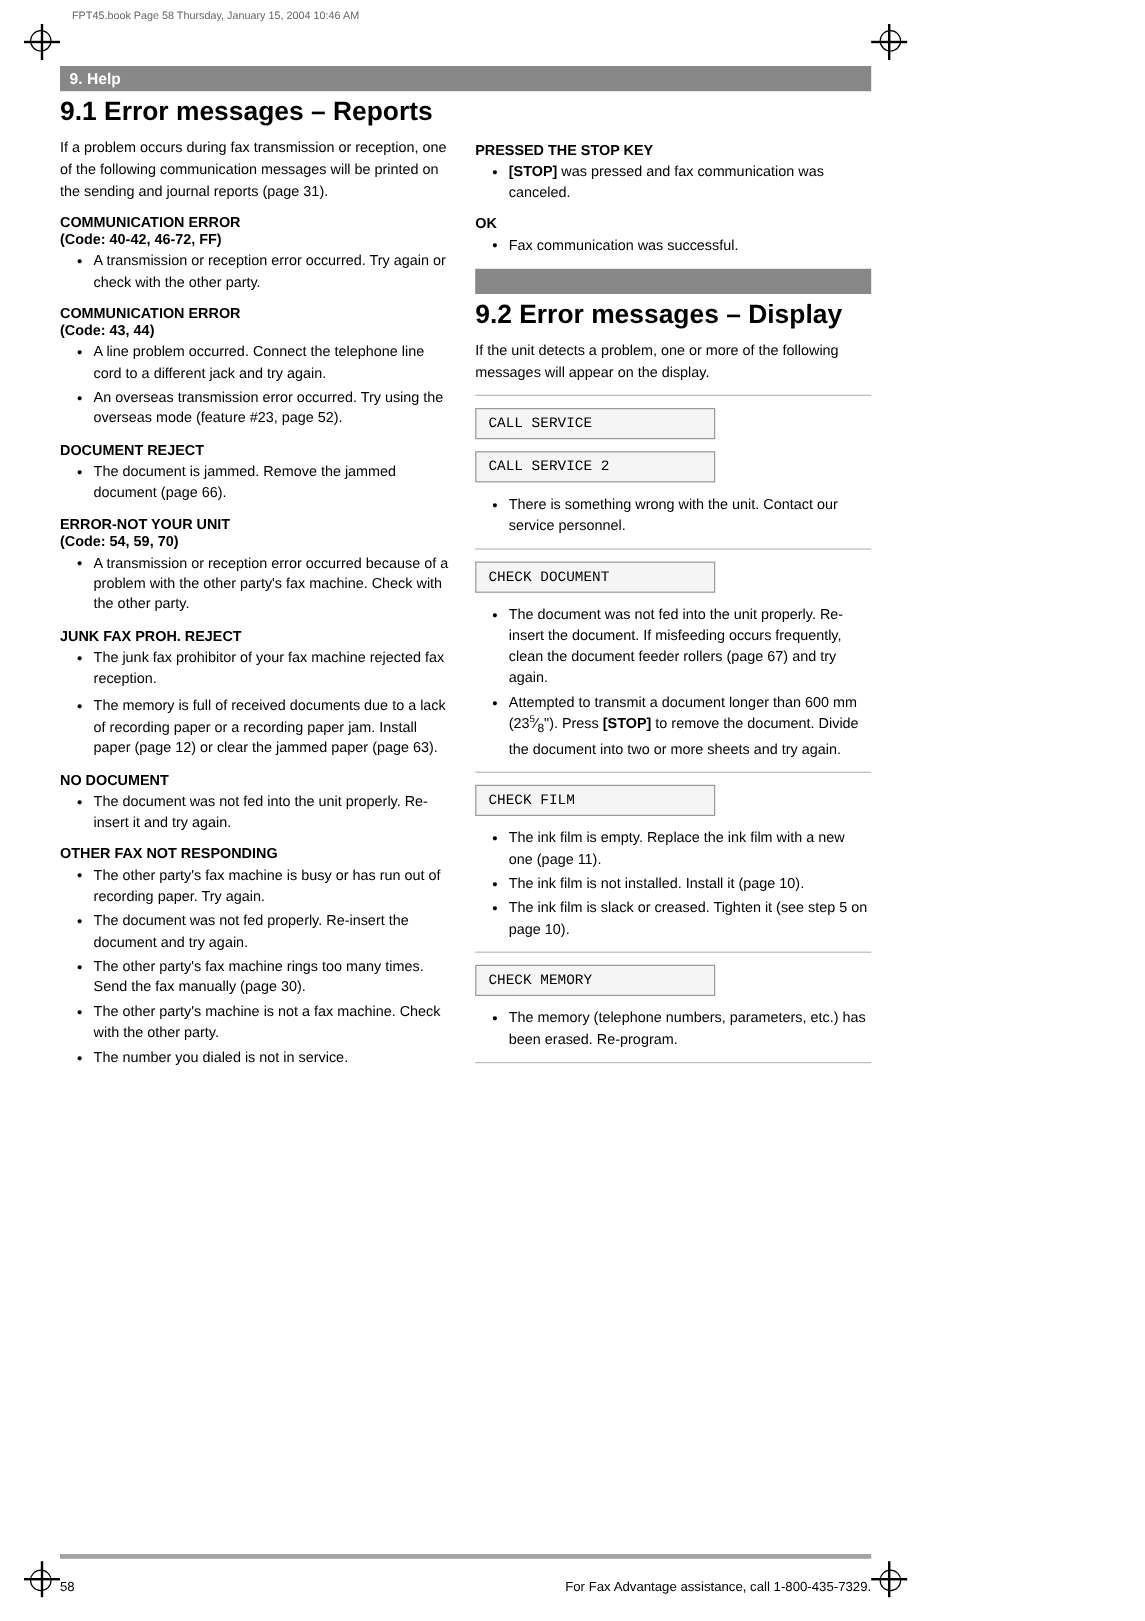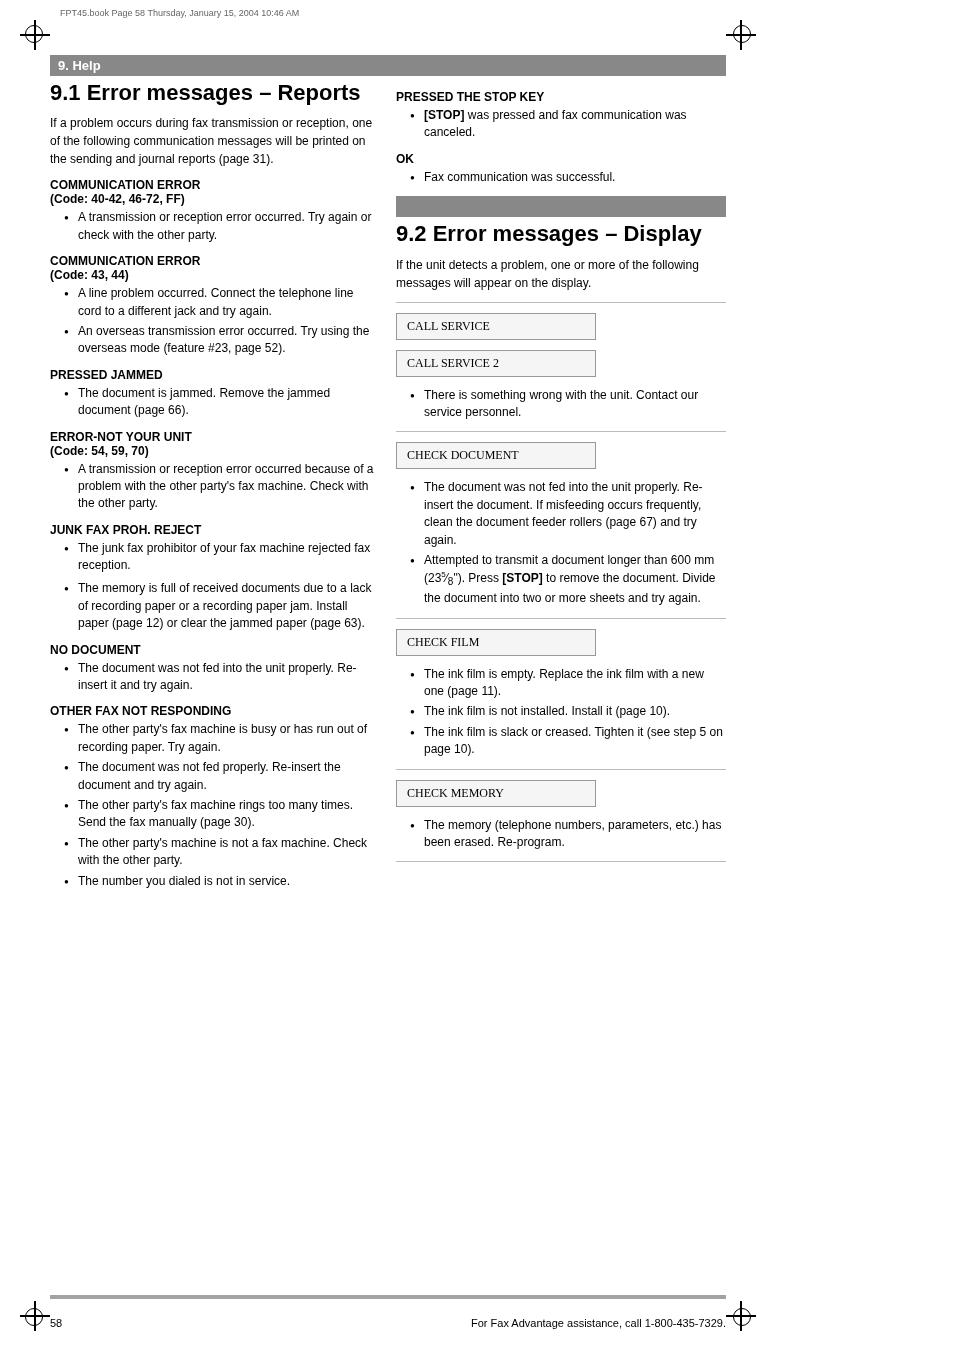--- a/index.html
+++ b/index.html
@@ -68,20 +68,21 @@
       color: #ffffff;
       font-size: 13px;
       font-weight: bold;
       padding: 3px 8px;
       margin-bottom: 4px;
     }
     
     .two-col {
       display: flex;
       gap: 16px;
+      align-items: flex-end;
     }
     .col-left {
       flex: 1;
     }
     .col-right {
       flex: 1;
     }
     
     .section-title {
       font-size: 22px;
@@ -118,21 +119,21 @@
       content: '●';
       position: absolute;
       left: 0;
       font-size: 8px;
       top: 3px;
     }
     
     .msg-box {
       border: 1px solid #999;
       background: #f5f5f5;
-      font-family: Liberation Serif, serif;
+      font-family: Liberation Mono, monospace;
       font-size: 12px;
       padding: 5px 10px;
       margin-bottom: 6px;
       display: inline-block;
       min-width: 200px;
     }
     .msg-box-block {
       margin-bottom: 4px;
     }
     
@@ -191,21 +192,21 @@
         <ul class="bullet-list">
           <li>A transmission or reception error occurred. Try again or check with the other party.</li>
         </ul>
 
         <div class="subsection-head">COMMUNICATION ERROR<br>(Code: 43, 44)</div>
         <ul class="bullet-list">
           <li>A line problem occurred. Connect the telephone line cord to a different jack and try again.</li>
           <li>An overseas transmission error occurred. Try using the overseas mode (feature #23, page 52).</li>
         </ul>
 
-        <div class="subsection-head">PRESSED JAMMED</div>
+        <div class="subsection-head">DOCUMENT REJECT</div>
         <ul class="bullet-list">
           <li>The document is jammed. Remove the jammed document (page 66).</li>
         </ul>
 
         <div class="subsection-head">ERROR-NOT YOUR UNIT<br>(Code: 54, 59, 70)</div>
         <ul class="bullet-list">
           <li>A transmission or reception error occurred because of a problem with the other party's fax machine. Check with the other party.</li>
         </ul>
 
         <div class="subsection-head">JUNK FAX PROH. REJECT</div>

